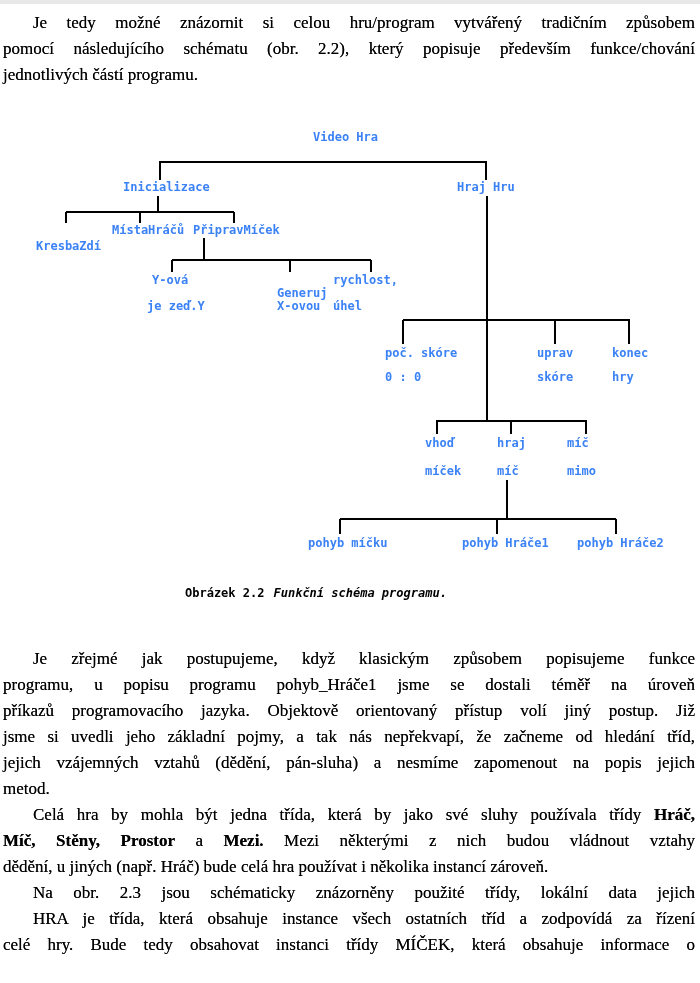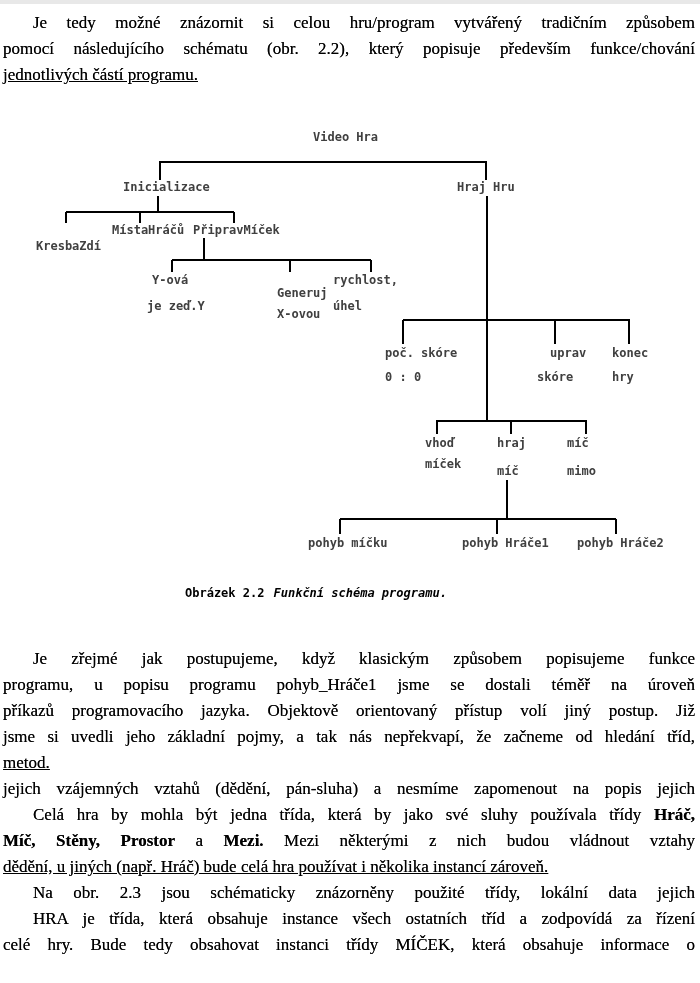--- a/index.html
+++ b/index.html
@@ -9,29 +9,29 @@
     color:#000;overflow:hidden;margin:4px auto;
     font-family:"Liberation Serif",serif;
   }
   
   .text-block{position:absolute;left:3px;right:5px;}
   .top-text{top:6px;}
   .bottom-text{top:642px;}
   .para{margin:0;font-size:17px;line-height:26px;text-shadow:0 0 .5px rgba(0,0,0,.75);}
   .line{text-align:justify;text-align-last:justify;}
   .line.first{text-indent:30px;}
-  .line.last{text-align-last:left;text-decoration:underline;}
+  .line.last{text-align-last:left;}
   .b{font-weight:bold;}
   
   .figure{
     position:absolute;left:0;top:120px;width:700px;height:500px;
     font-family:"DejaVu Sans Mono",monospace;font-weight:bold;font-size:12px;
   }
   .connectors{position:absolute;left:0;top:0;}
-  .node{position:absolute;white-space:pre;line-height:13px;color:#404040;}
+  .node{position:absolute;white-space:pre;line-height:13px;color:#3b82f6;}
   .caption{position:absolute;left:185px;top:462px;white-space:pre;font-size:12px;}
   .caption .cap-title{font-style:italic;margin-left:9px;text-align:right;}
 </style>
 </head>
 <body>
 
 <div class="page">
 
   <div class="text-block top-text">
     <div class="para">
@@ -66,53 +66,53 @@
     <div class="node" style="left:123px;top:57px">Inicializace</div>
     <div class="node" style="left:457px;top:57px">Hraj Hru</div>
 
     <div class="node" style="left:36px;top:116px">KresbaZdí</div>
     <div class="node" style="left:112px;top:100px">MístaHráčů</div>
     <div class="node" style="left:193px;top:100px">PřipravMíček</div>
 
     <div class="node" style="left:152px;top:150px">Y-ová</div>
     <div class="node" style="left:147px;top:176px">je zeď.Y</div>
     <div class="node" style="left:277px;top:163px">Generuj</div>
-    <div class="node" style="left:277px;top:184px">X-ovou</div>
+    <div class="node" style="left:277px;top:176px">X-ovou</div>
     <div class="node" style="left:333px;top:150px">rychlost,</div>
     <div class="node" style="left:333px;top:176px">úhel</div>
 
     <div class="node" style="left:385px;top:223px">poč. skóre</div>
     <div class="node" style="left:385px;top:247px">0 : 0</div>
-    <div class="node" style="left:550px;top:223px">uprav</div>
+    <div class="node" style="left:537px;top:223px">uprav</div>
     <div class="node" style="left:537px;top:247px">skóre</div>
     <div class="node" style="left:612px;top:223px">konec</div>
     <div class="node" style="left:612px;top:247px">hry</div>
 
     <div class="node" style="left:425px;top:313px">vhoď</div>
-    <div class="node" style="left:425px;top:334px">míček</div>
+    <div class="node" style="left:425px;top:341px">míček</div>
     <div class="node" style="left:497px;top:313px">hraj</div>
     <div class="node" style="left:497px;top:341px">míč</div>
     <div class="node" style="left:567px;top:313px">míč</div>
     <div class="node" style="left:567px;top:341px">mimo</div>
 
     <div class="node" style="left:308px;top:413px">pohyb míčku</div>
     <div class="node" style="left:462px;top:413px">pohyb Hráče1</div>
     <div class="node" style="left:577px;top:413px">pohyb Hráče2</div>
 
     <div class="caption"><span class="cap-label">Obrázek 2.2</span><span class="cap-title">Funkční schéma programu.</span></div>
   </div>
 
   <div class="text-block bottom-text">
     <div class="para">
         <div class="line first"><span>Je zřejmé jak postupujeme, když klasickým způsobem popisujeme funkce</span></div>
         <div class="line"><span>programu, u popisu programu pohyb_Hráče1 jsme se dostali téměř na úroveň</span></div>
         <div class="line"><span>příkazů programovacího jazyka. Objektově orientovaný přístup volí jiný postup. Již</span></div>
         <div class="line"><span>jsme si uvedli jeho základní pojmy, a tak nás nepřekvapí, že začneme od hledání tříd,</span></div>
+        <div class="line"><span>jejich vzájemných vztahů (dědění, pán-sluha) a nesmíme zapomenout na popis jejich</span></div>
         <div class="line last"><span>metod.</span></div>
-        <div class="line"><span>jejich vzájemných vztahů (dědění, pán-sluha) a nesmíme zapomenout na popis jejich</span></div>
       </div>
     <div class="para">
         <div class="line first"><span>Celá hra by mohla být jedna třída, která by jako své sluhy používala třídy </span><span class="b">Hráč,</span></div>
         <div class="line"><span class="b">Míč,</span><span> </span><span class="b">Stěny,</span><span> </span><span class="b">Prostor</span><span> a </span><span class="b">Mezi.</span><span> Mezi některými z nich budou vládnout vztahy</span></div>
         <div class="line last"><span>dědění, u jiných (např. Hráč) bude celá hra používat i několika instancí zároveň.</span></div>
       </div>
     <div class="para">
         <div class="line first"><span>Na obr. 2.3 jsou schématicky znázorněny použité třídy, lokální data jejich</span></div>
       </div>
     <div class="para">

